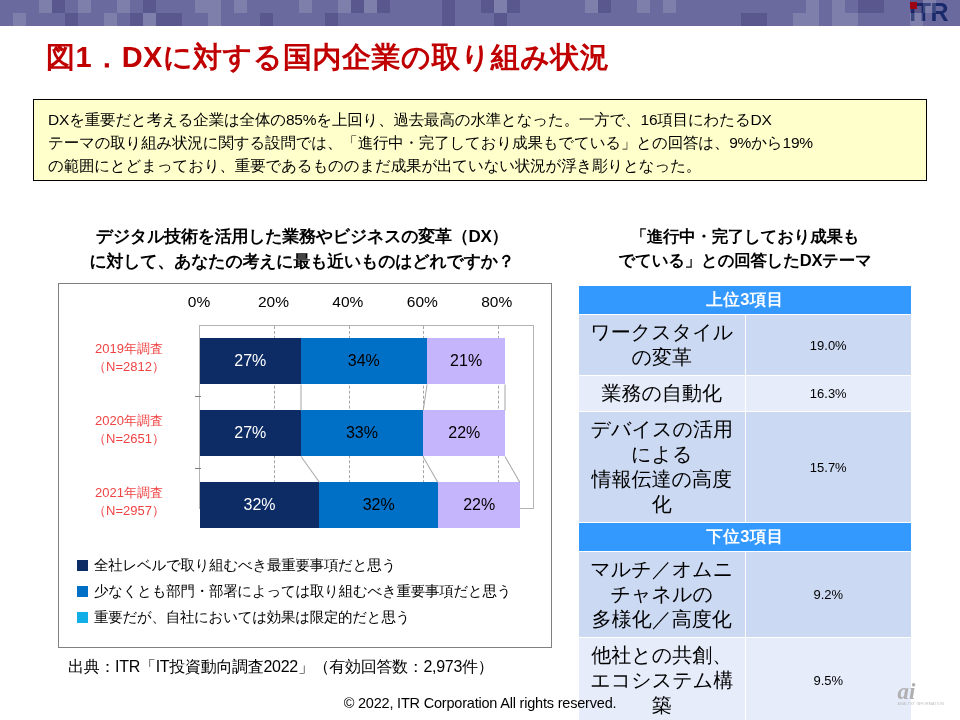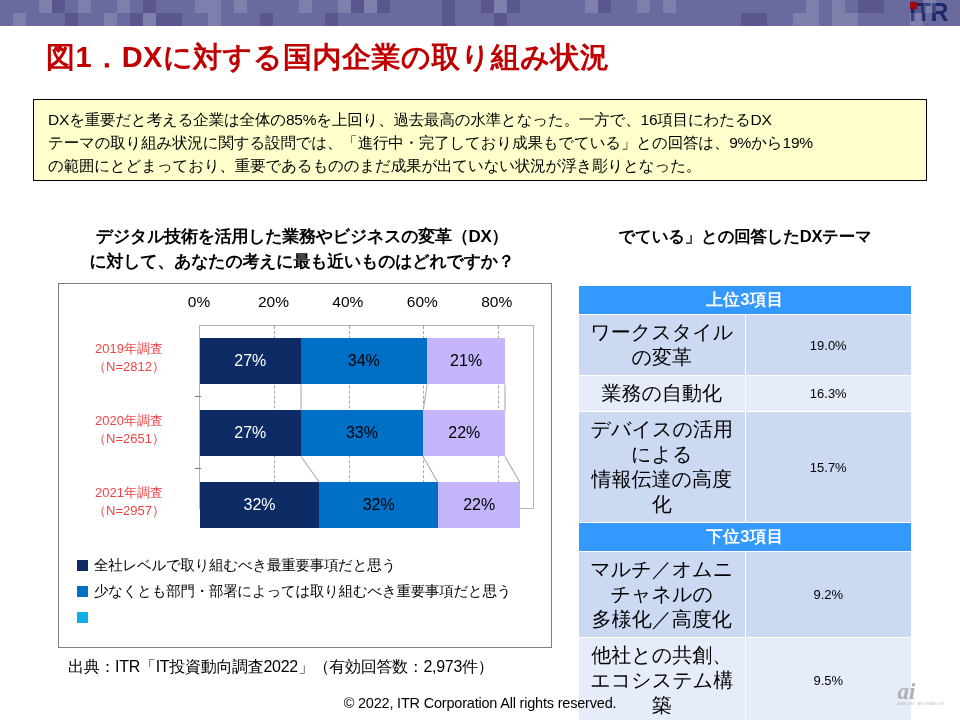--- a/index.html
+++ b/index.html
@@ -383,27 +383,29 @@
       <div class="legend-item">
         <span class="legend-swatch" style="background: rgb(13, 44, 102);"></span>
         <span>全社レベルで取り組むべき最重要事項だと思う</span>
       </div>
       <div class="legend-item">
         <span class="legend-swatch" style="background: rgb(0, 112, 199);"></span>
         <span>少なくとも部門・部署によっては取り組むべき重要事項だと思う</span>
       </div>
       <div class="legend-item">
         <span class="legend-swatch" style="background: rgb(18, 174, 232);"></span>
+        <span>重要だが、自社においては効果は限定的だと思う</span>
       </div>
     </div>
 </div>
 
 <div id="source-note">出典：ITR「IT投資動向調査2022」（有効回答数：2,973件）</div>
 
 <div id="table-heading">
+  <div>「進行中・完了しており成果も</div>
   <div>でている」との回答したDXテーマ</div>
 </div>
 
 <table id="dx-table">
   <tbody id="dx-table-body">
       <tr>
         <td class="hdr" colspan="2">上位3項目</td>
       </tr>
       <tr class="rowA">
         <td class="name">

